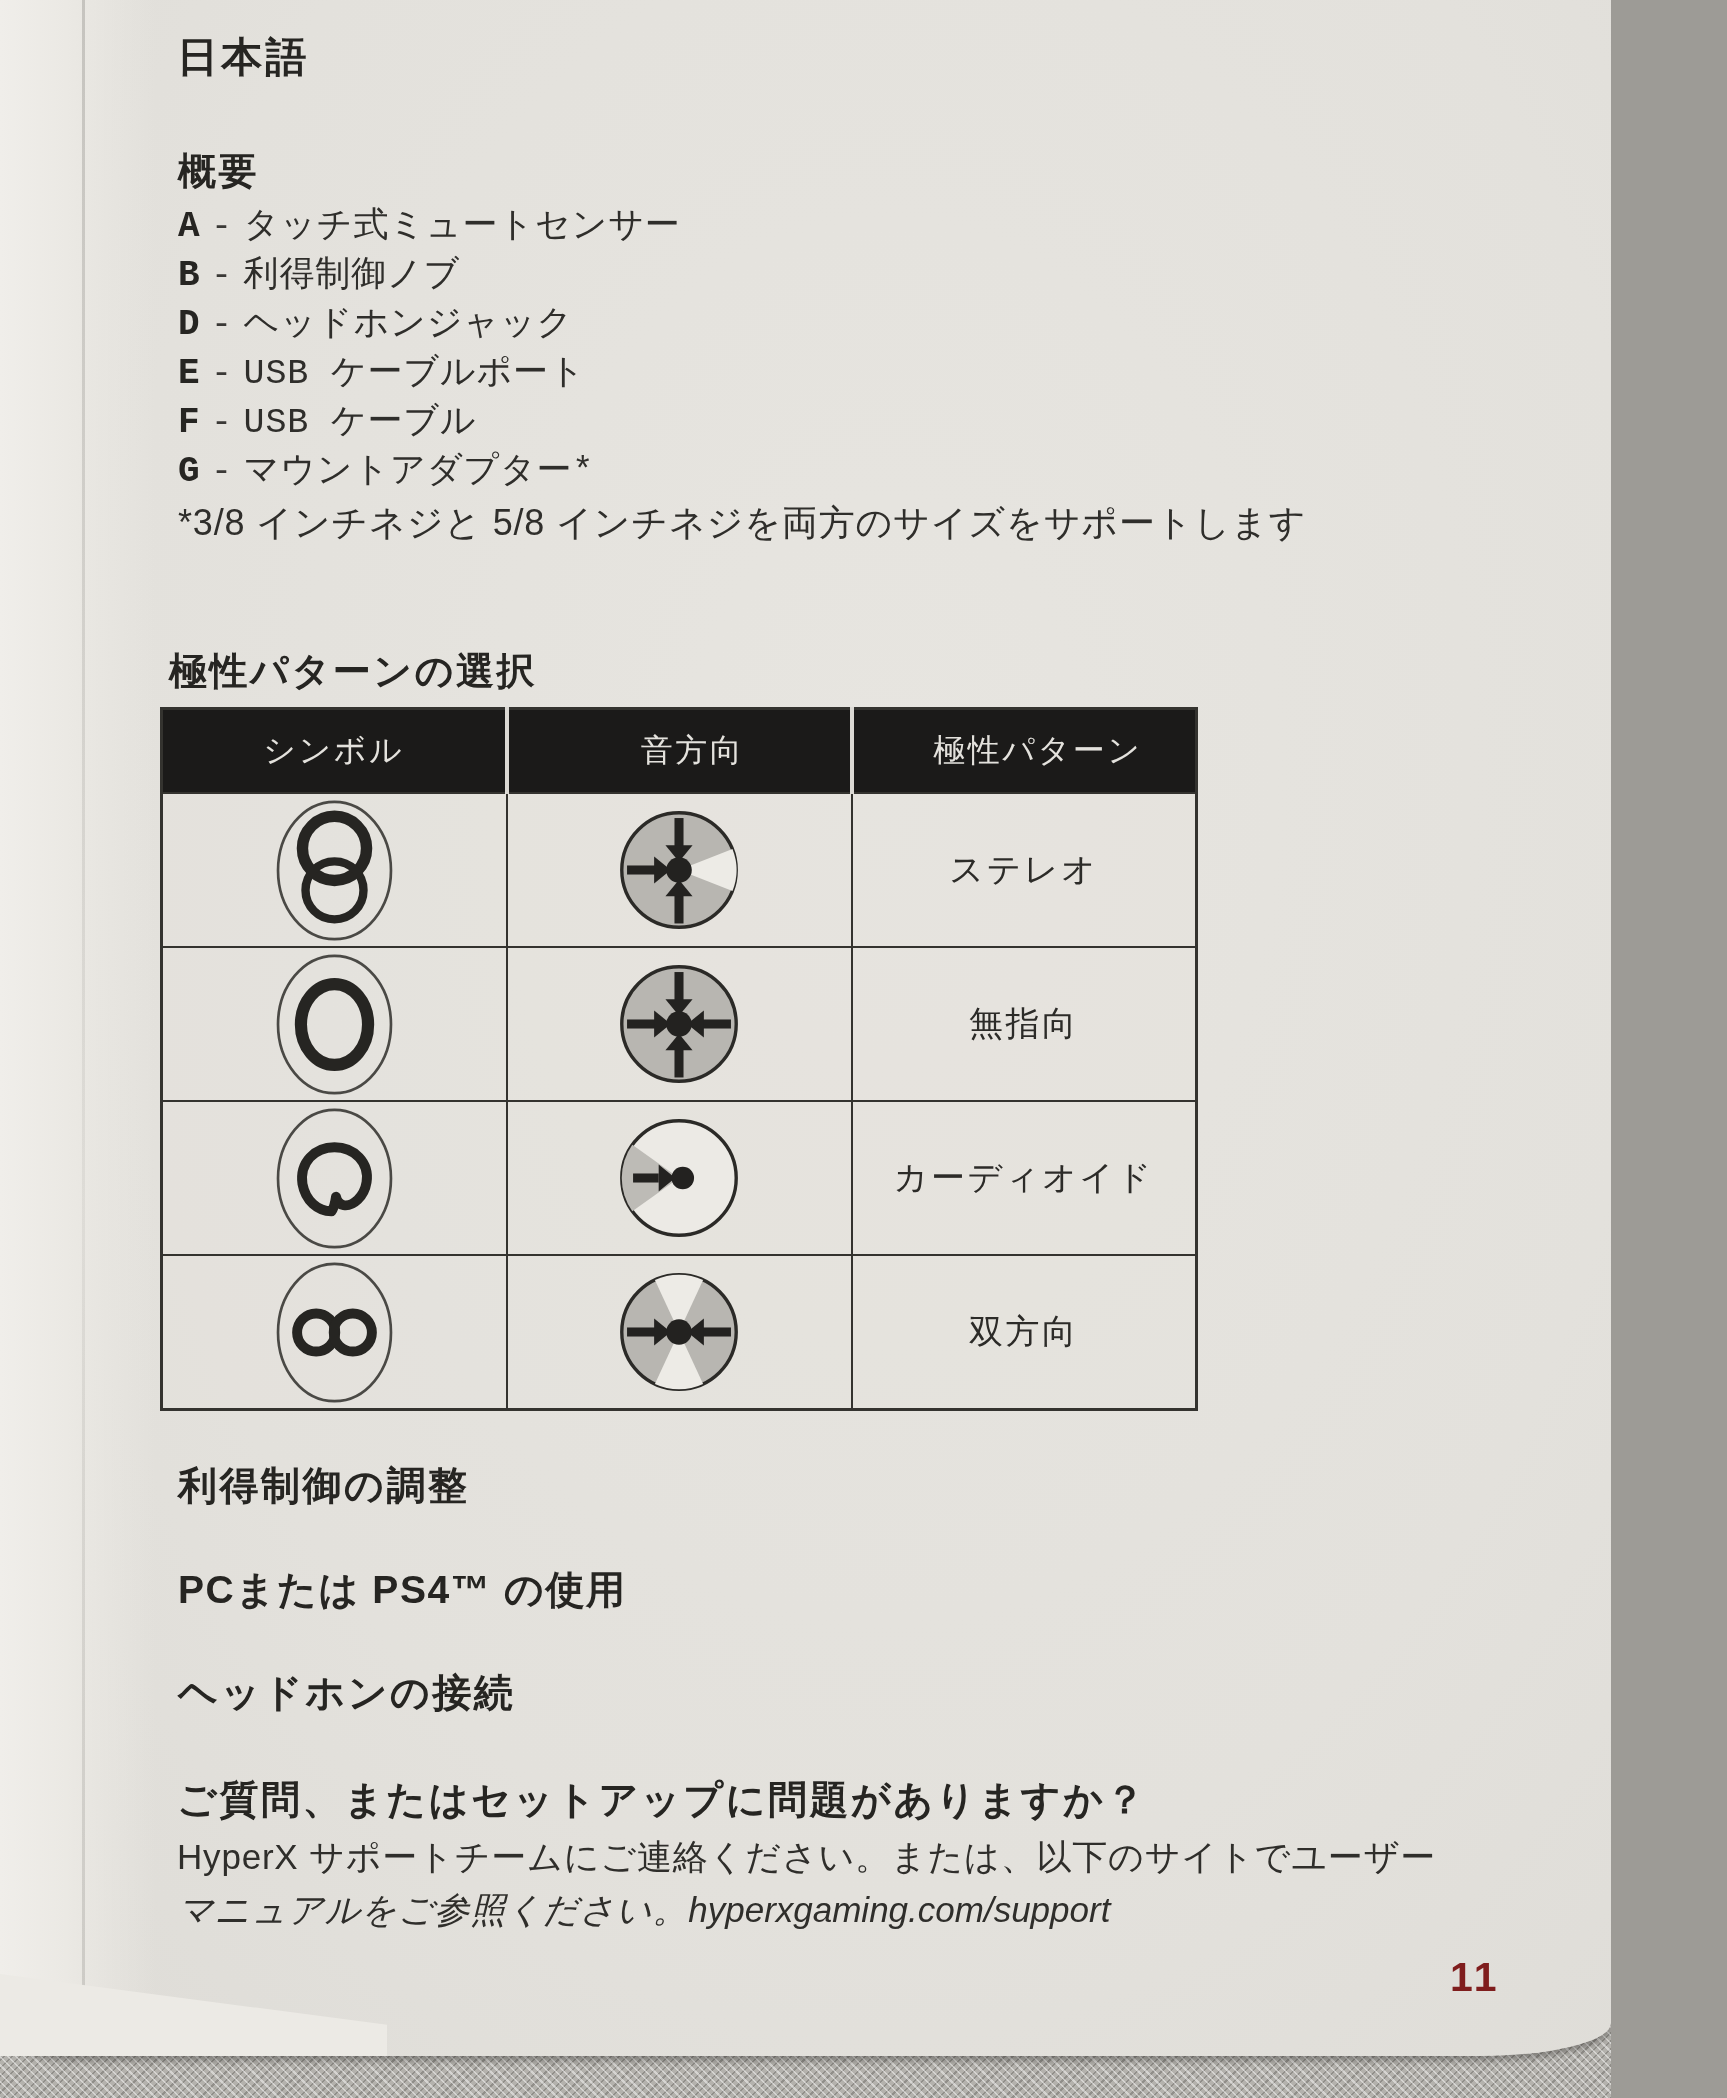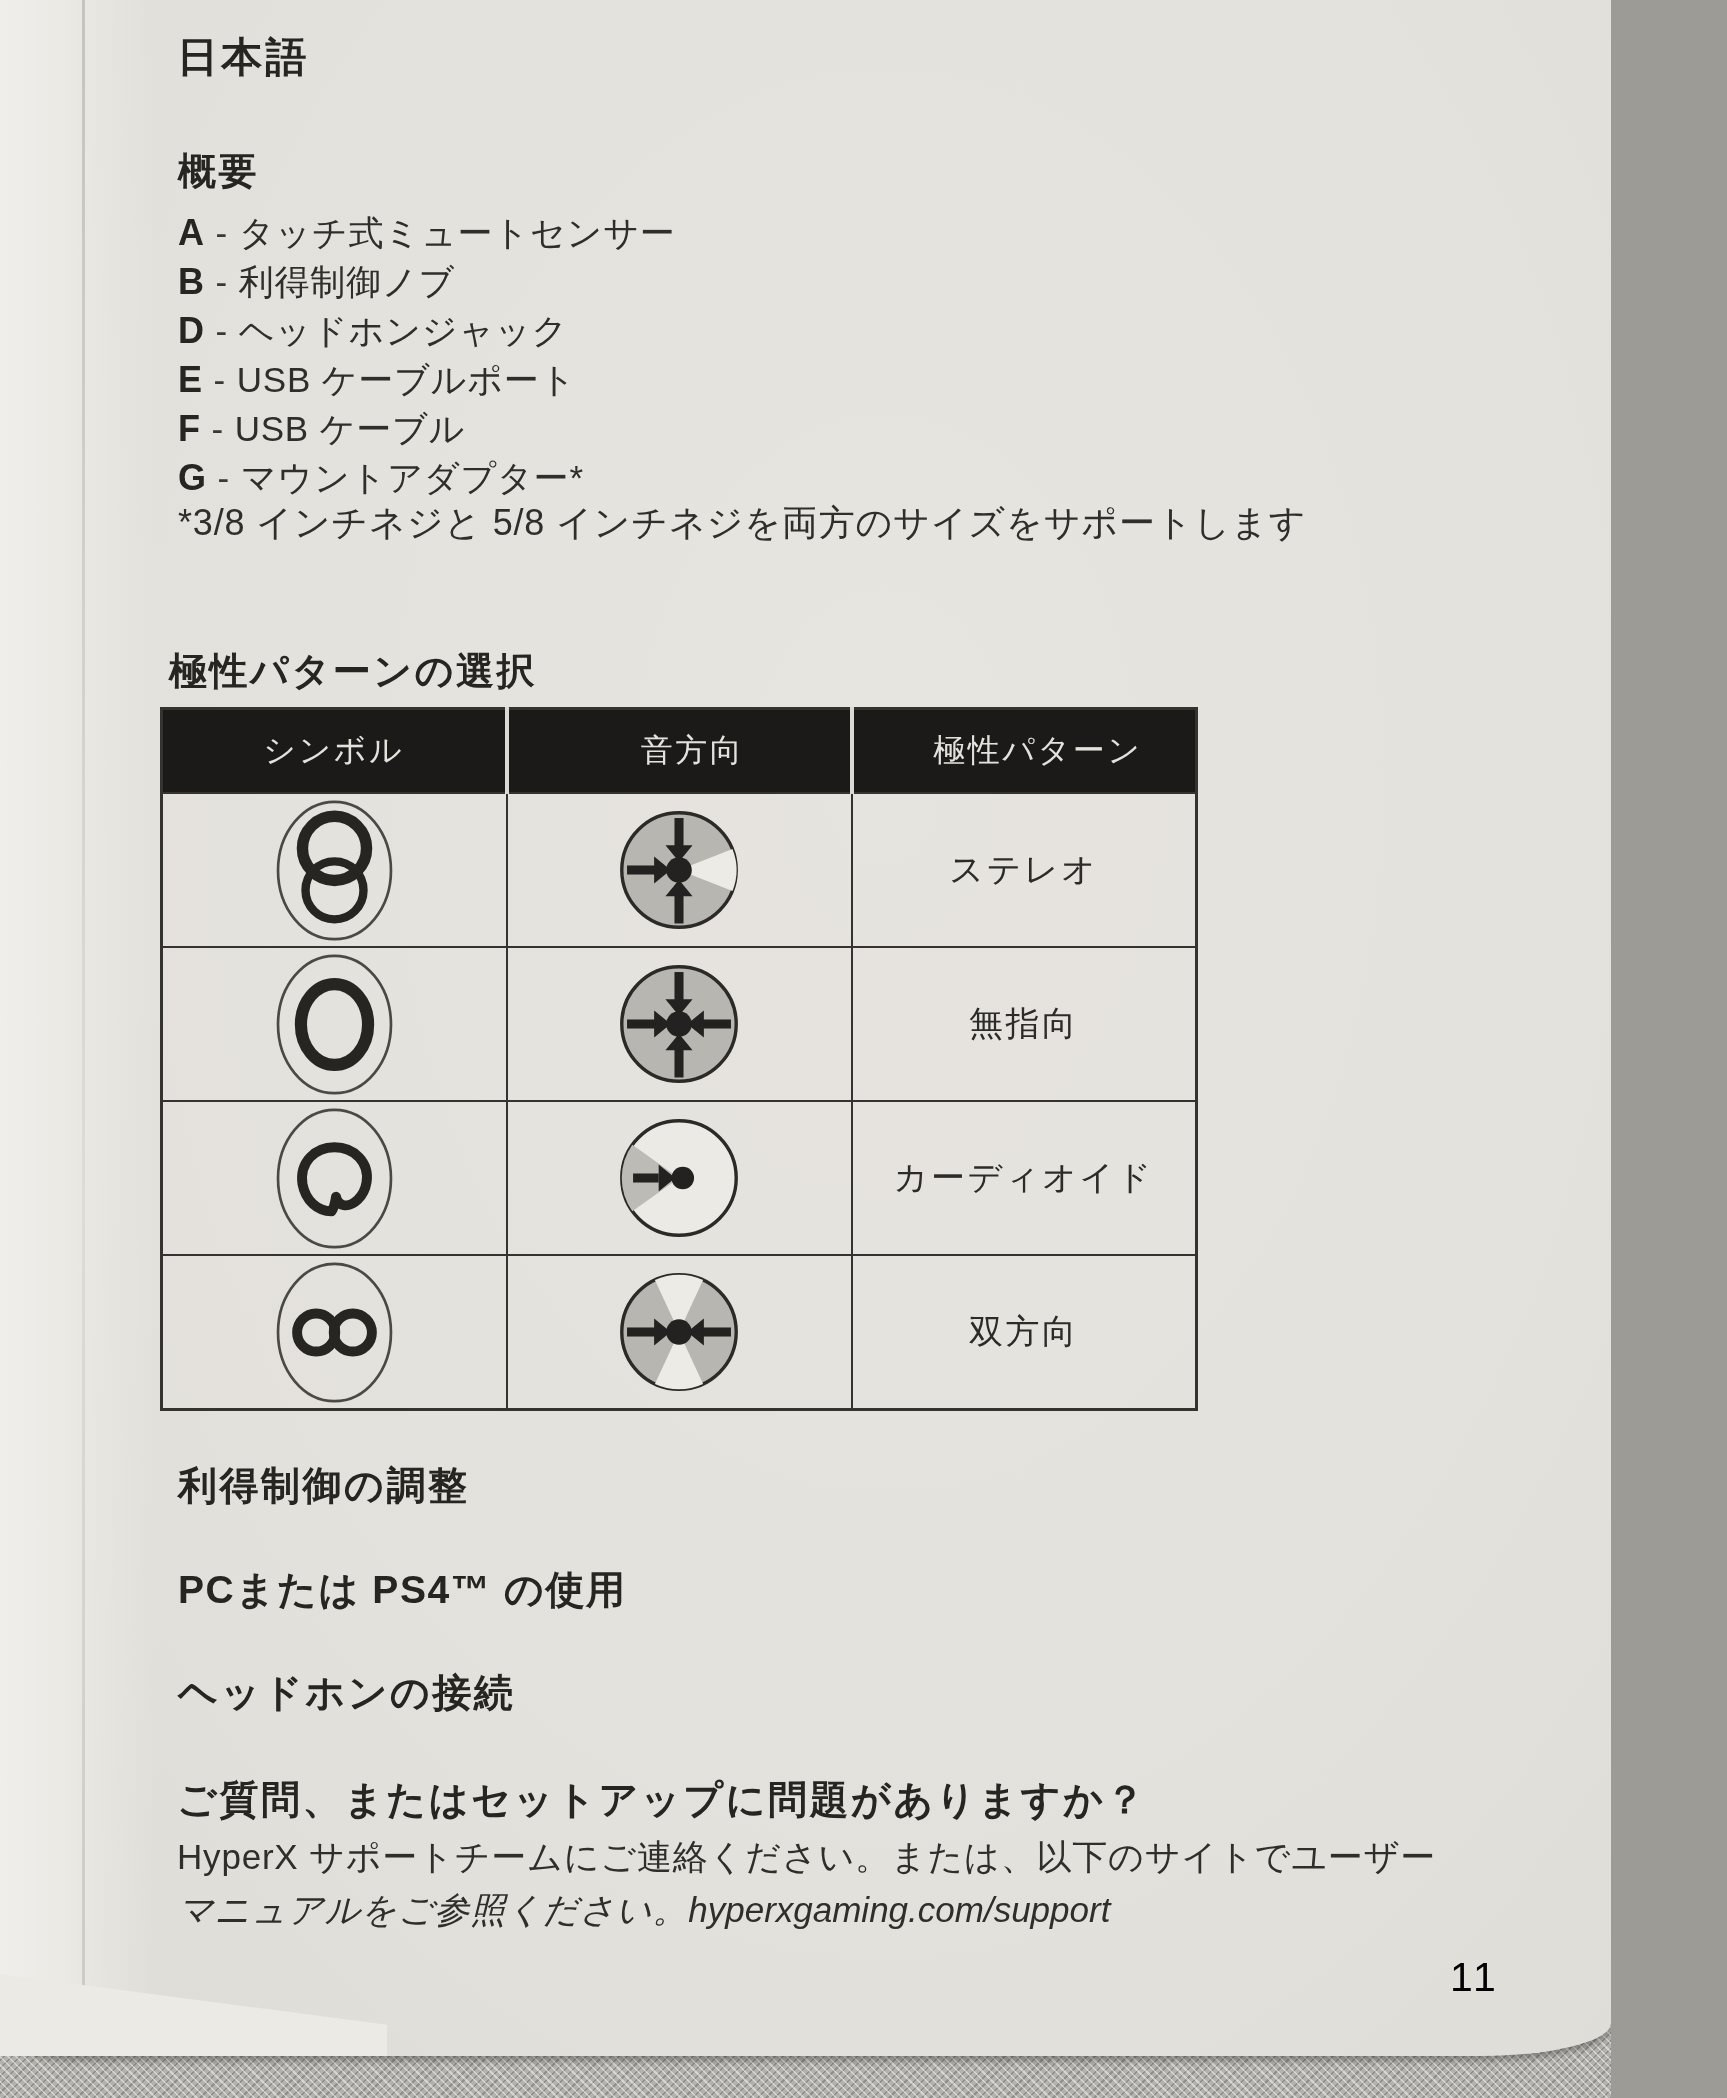--- a/index.html
+++ b/index.html
@@ -38,21 +38,21 @@
     background:linear-gradient(180deg, rgba(140,138,133,.38), rgba(140,138,133,.12) 60%, rgba(140,138,133,.3));
   }
 
   .abs { position:absolute; }
   .txt { color:#2f2e2b; letter-spacing:0.8px; white-space:nowrap; }
   .bold { font-weight:700; color:#262522; }
 
   .lang-title   { left:177px; top:30px;  font-size:41px; letter-spacing:3.3px; }
   .ov-heading   { left:178px; top:146px; font-size:38px; letter-spacing:2.5px; }
   .ov-list      { left:178px; top:202px; }
-  .ov-item      { height:49px; font-size:35px; line-height:62px; }
+  .ov-item      { height:49px; font-size:35px; line-height:49px;font-family:Liberation Mono, monospace; }
   .ov-item .key { font-weight:700; font-size:36px; color:#262522; }
   .ov-item .sep { margin:0 10.7px; color:#3a3936; }
   .ov-footnote  { height:53px; font-size:36px; line-height:54px; letter-spacing:0.8px; }
 
   .tbl-heading  { left:169px; top:646px; font-size:38px; letter-spacing:2.5px; }
 
   table.polar {
     position:absolute; left:160px; top:707px;
     width:1038px; border-collapse:collapse; table-layout:fixed;
     border:3.3px solid #34332f;
@@ -75,21 +75,21 @@
   .sec-1 { left:178px; top:1459px; font-size:39px; letter-spacing:2.5px; }
   .sec-2 { left:178px; top:1563px; font-size:39px; letter-spacing:1.6px; }
   .sec-3 { left:178px; top:1666px; font-size:39px; letter-spacing:2.5px; }
 
   .sup-heading { left:177px; top:1773px; font-size:39px; letter-spacing:2.5px; }
   .sup-line    { font-size:35px; letter-spacing:0.8px;text-align:center; }
   .sup-l1 { left:177px; top:1834px; }
   .sup-l2 { left:178px; top:1887px;font-style:italic; }
   .sup-url { font-weight:500; letter-spacing:0; }
 
-  .page-num { left:1450px; top:1954px; font-size:41px; font-weight:400; color:#000000; letter-spacing:3.3px; }
+  .page-num { left:1450px; top:1954px; font-size:41px; font-weight:700; color:#7f1d1d; letter-spacing:3.3px; }
 </style>
 </head>
 <body>
 
 <div class="canvas">
 
   <div class="fabric"></div>
 
   <div class="paper">
     <div class="crease"></div>

